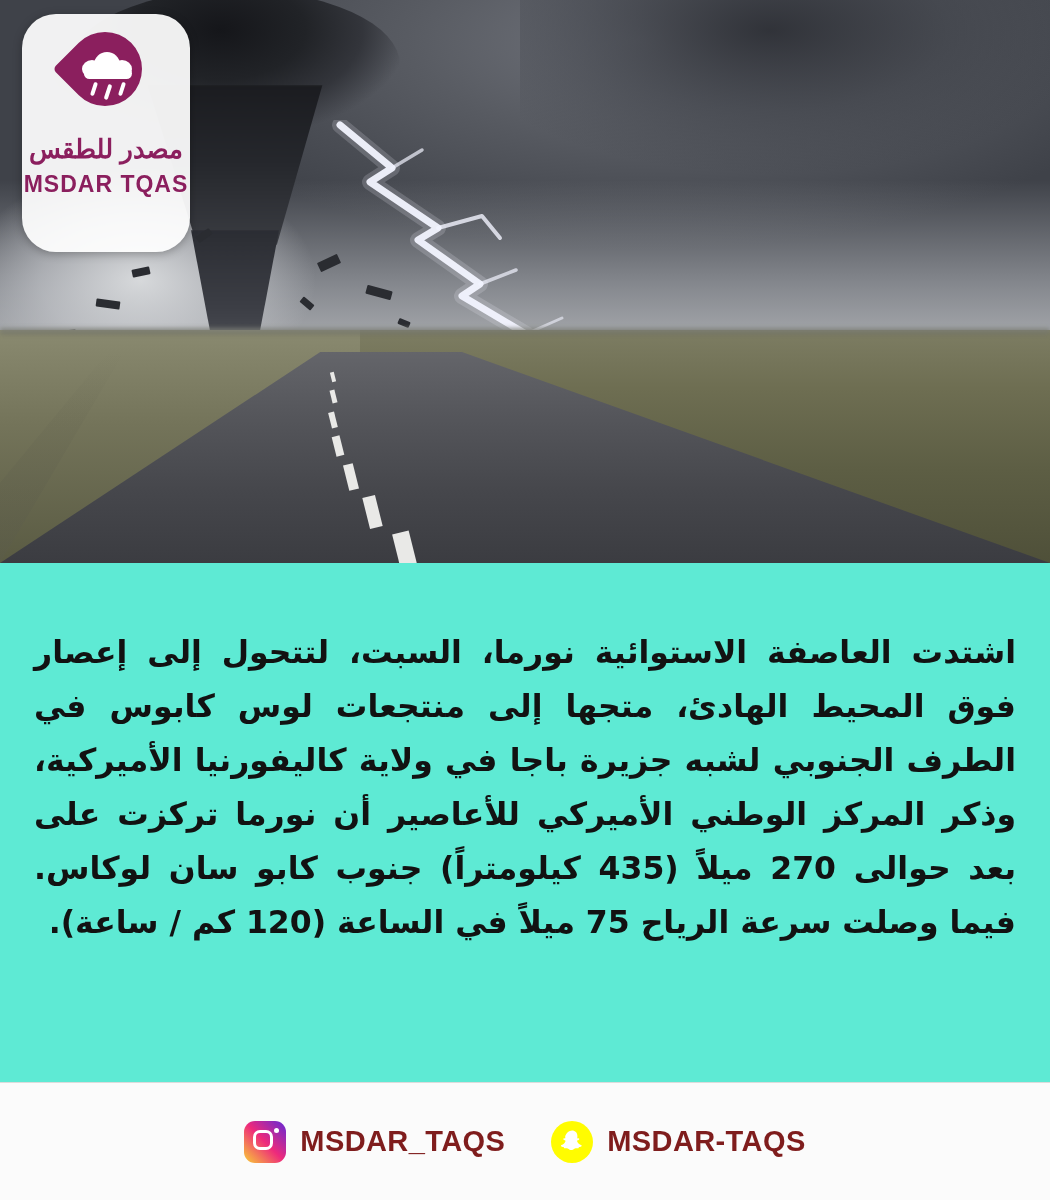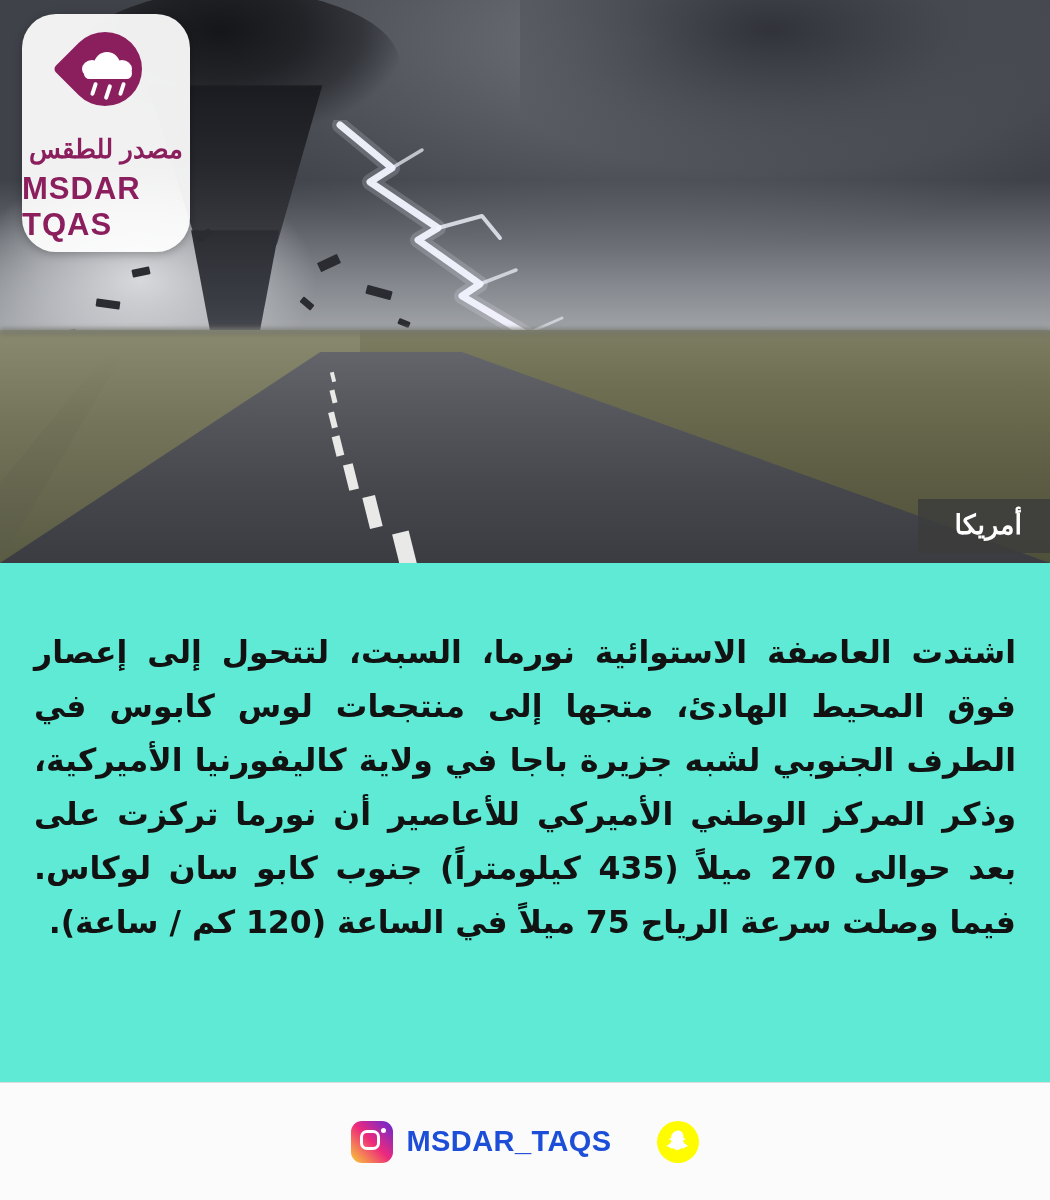--- a/index.html
+++ b/index.html
@@ -231,21 +231,21 @@
   .logo-text-ar {
     margin-top: 12px;
     color: #8b1f5e;
     font-size: 26px;
     font-weight: bold;
     direction: rtl;
   }
   .logo-text-en {
     margin-top: 6px;
     color: #8b1f5e;
-    font-size: 31px;
+    font-size: 23px;
     font-weight: bold;
     letter-spacing: 1px;
   }
 
   
   .body-wrap {
     flex: 1;
     padding: 30px 34px 10px 34px;
     box-sizing: border-box;
     background: #5eead4;
@@ -274,21 +274,21 @@
     box-sizing: border-box;
   }
   .social {
     display: flex;
     align-items: center;
     gap: 14px;
   }
   .social-handle {
     font-size: 29px;
     font-weight: bold;
-    color: #1d4ed8;
+    color: #7f1d1d;
     letter-spacing: 0.4px;
   }
   .ic {
     width: 42px;
     height: 42px;
     border-radius: 11px;
     position: relative;
     flex: none;
   }
   .ic-instagram {
@@ -387,37 +387,37 @@
           <span style="left:2px;top:16px;width:48px;height:11px;border-radius:6px;"></span>
         </div>
         <div class="logo-rain" style="left:32px;top:52px;height:14px;"></div>
         <div class="logo-rain" style="left:46px;top:54px;height:16px;"></div>
         <div class="logo-rain" style="left:60px;top:52px;height:14px;"></div>
       </div>
       <div class="logo-text-ar">مصدر للطقس</div>
       <div class="logo-text-en">MSDAR TQAS</div>
     </div>
 
-    <div class="caption-tab">أمريكا</div>
   </div>
 
   <div class="body-wrap">
     <p class="body-text">اشتدت العاصفة الاستوائية نورما، السبت، لتتحول إلى إعصار فوق المحيط الهادئ، متجها إلى منتجعات لوس كابوس في الطرف الجنوبي لشبه جزيرة باجا في ولاية كاليفورنيا الأميركية، وذكر المركز الوطني الأميركي للأعاصير أن نورما تركزت على بعد حوالى 270 ميلاً (435 كيلومتراً) جنوب كابو سان لوكاس. فيما وصلت سرعة الرياح 75 ميلاً في الساعة (120 كم / ساعة).</p>
   </div>
 
   <div class="footer">
 
     <div class="social">
       <div class="ic ic-instagram"></div>
       <span class="social-handle">MSDAR_TAQS</span>
     </div>
 
 
     <div class="social">
       <div class="ic ic-snapchat">
         <svg width="26" height="26" viewBox="0 0 26 26" aria-hidden="true">
           <path fill="#ffffff" d="M13 1.6c3.2 0 5.3 2.3 5.4 5.4 0 .8-.1 1.6-.1 2.3.3.1.7.1 1 0 .4-.1.9.1 1 .5.1.5-.2.9-.7 1.1-.4.2-1.3.4-1.5.8-.2.5.5 1.6 1 2.3.8 1 1.9 1.8 3 2.1.4.1.6.4.5.8-.2.7-1.6 1-2.5 1.1-.2 0-.3.2-.4.5-.1.3-.1.7-.3.8-.3.2-1-.1-1.9-.1-1.3 0-1.9.2-2.6.8-.7.6-1.4 1.1-2.6 1.1s-1.9-.5-2.6-1.1c-.7-.6-1.3-.8-2.6-.8-.9 0-1.6.3-1.9.1-.2-.1-.2-.5-.3-.8-.1-.3-.2-.5-.4-.5-.9-.1-2.3-.4-2.5-1.1-.1-.4.1-.7.5-.8 1.1-.3 2.2-1.1 3-2.1.5-.7 1.2-1.8 1-2.3-.2-.4-1.1-.6-1.5-.8-.5-.2-.8-.6-.7-1.1.1-.4.6-.6 1-.5.3.1.7.1 1 0 0-.7-.1-1.5-.1-2.3C7.7 3.9 9.8 1.6 13 1.6z"></path>
         </svg>
       </div>
+      <span class="social-handle">MSDAR-TAQS</span>
     </div>
 
   </div>
 </div>
 
 </body></html>

